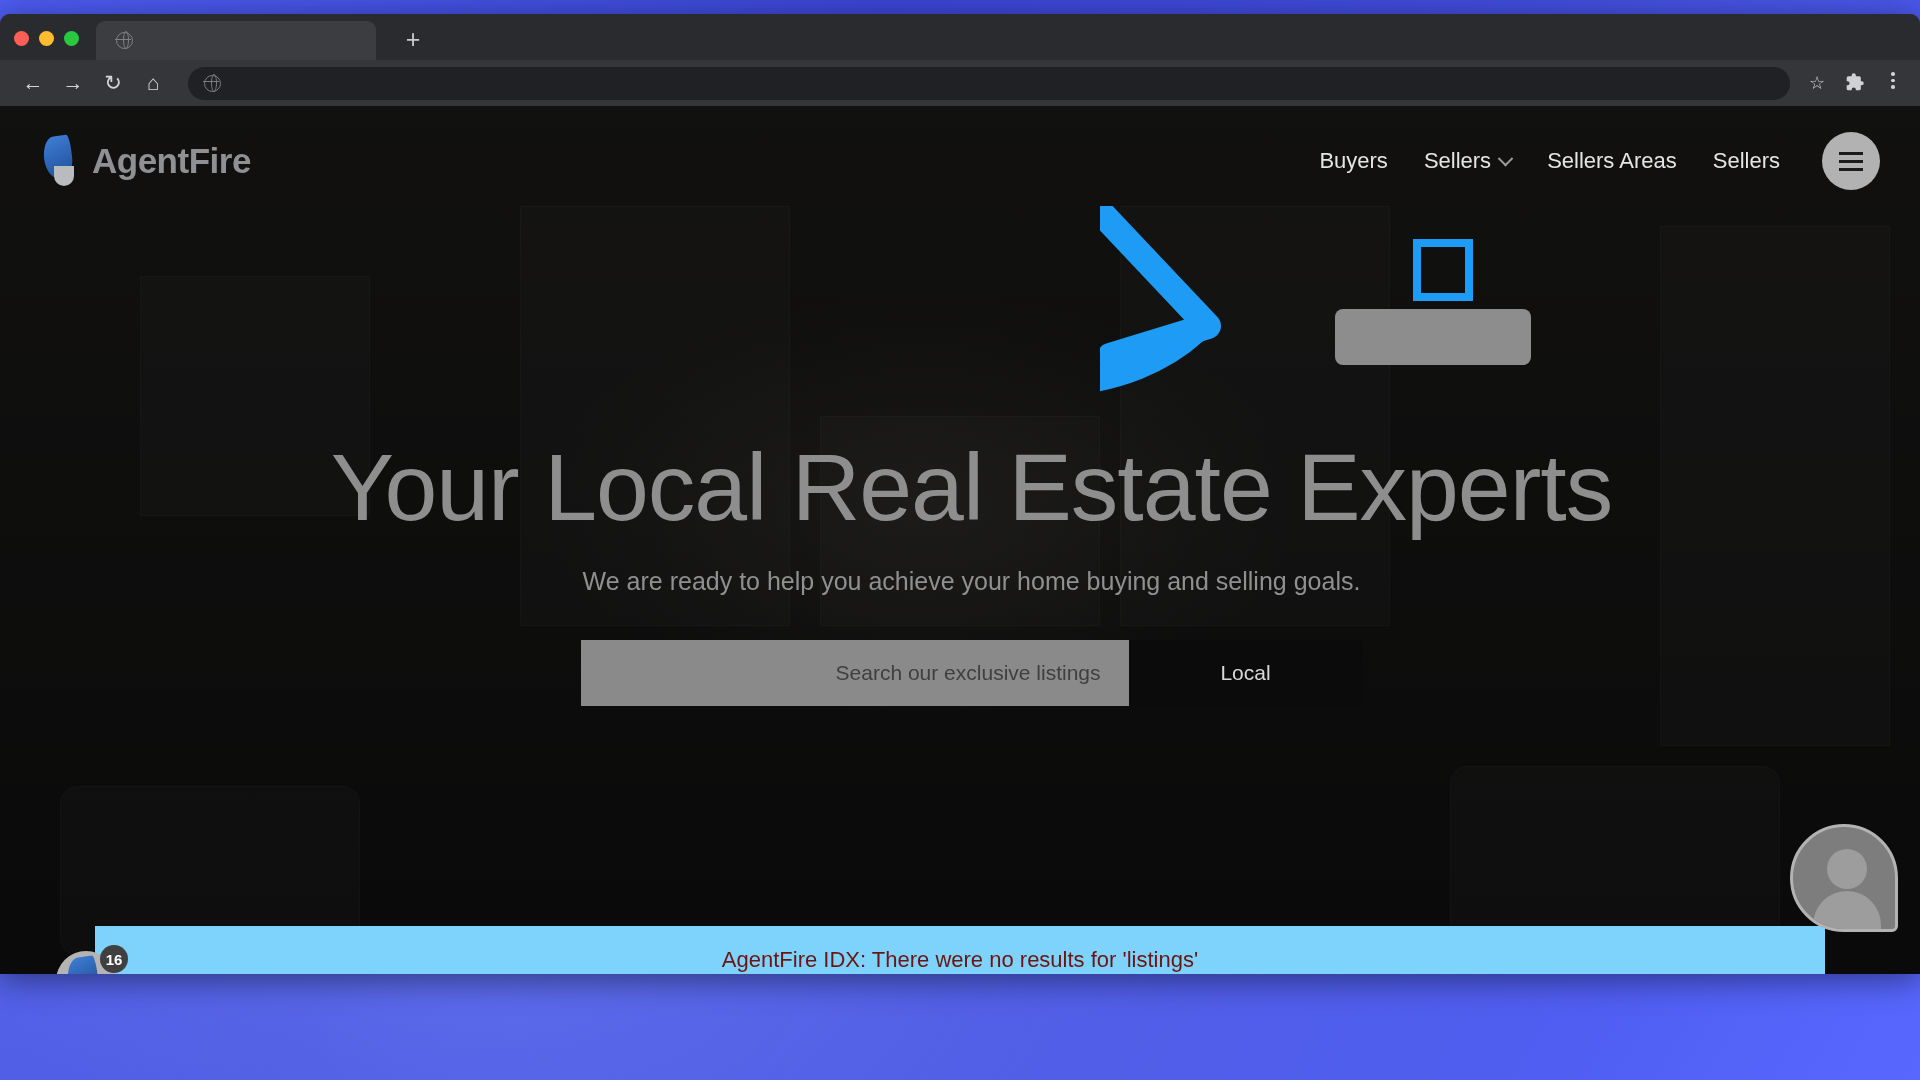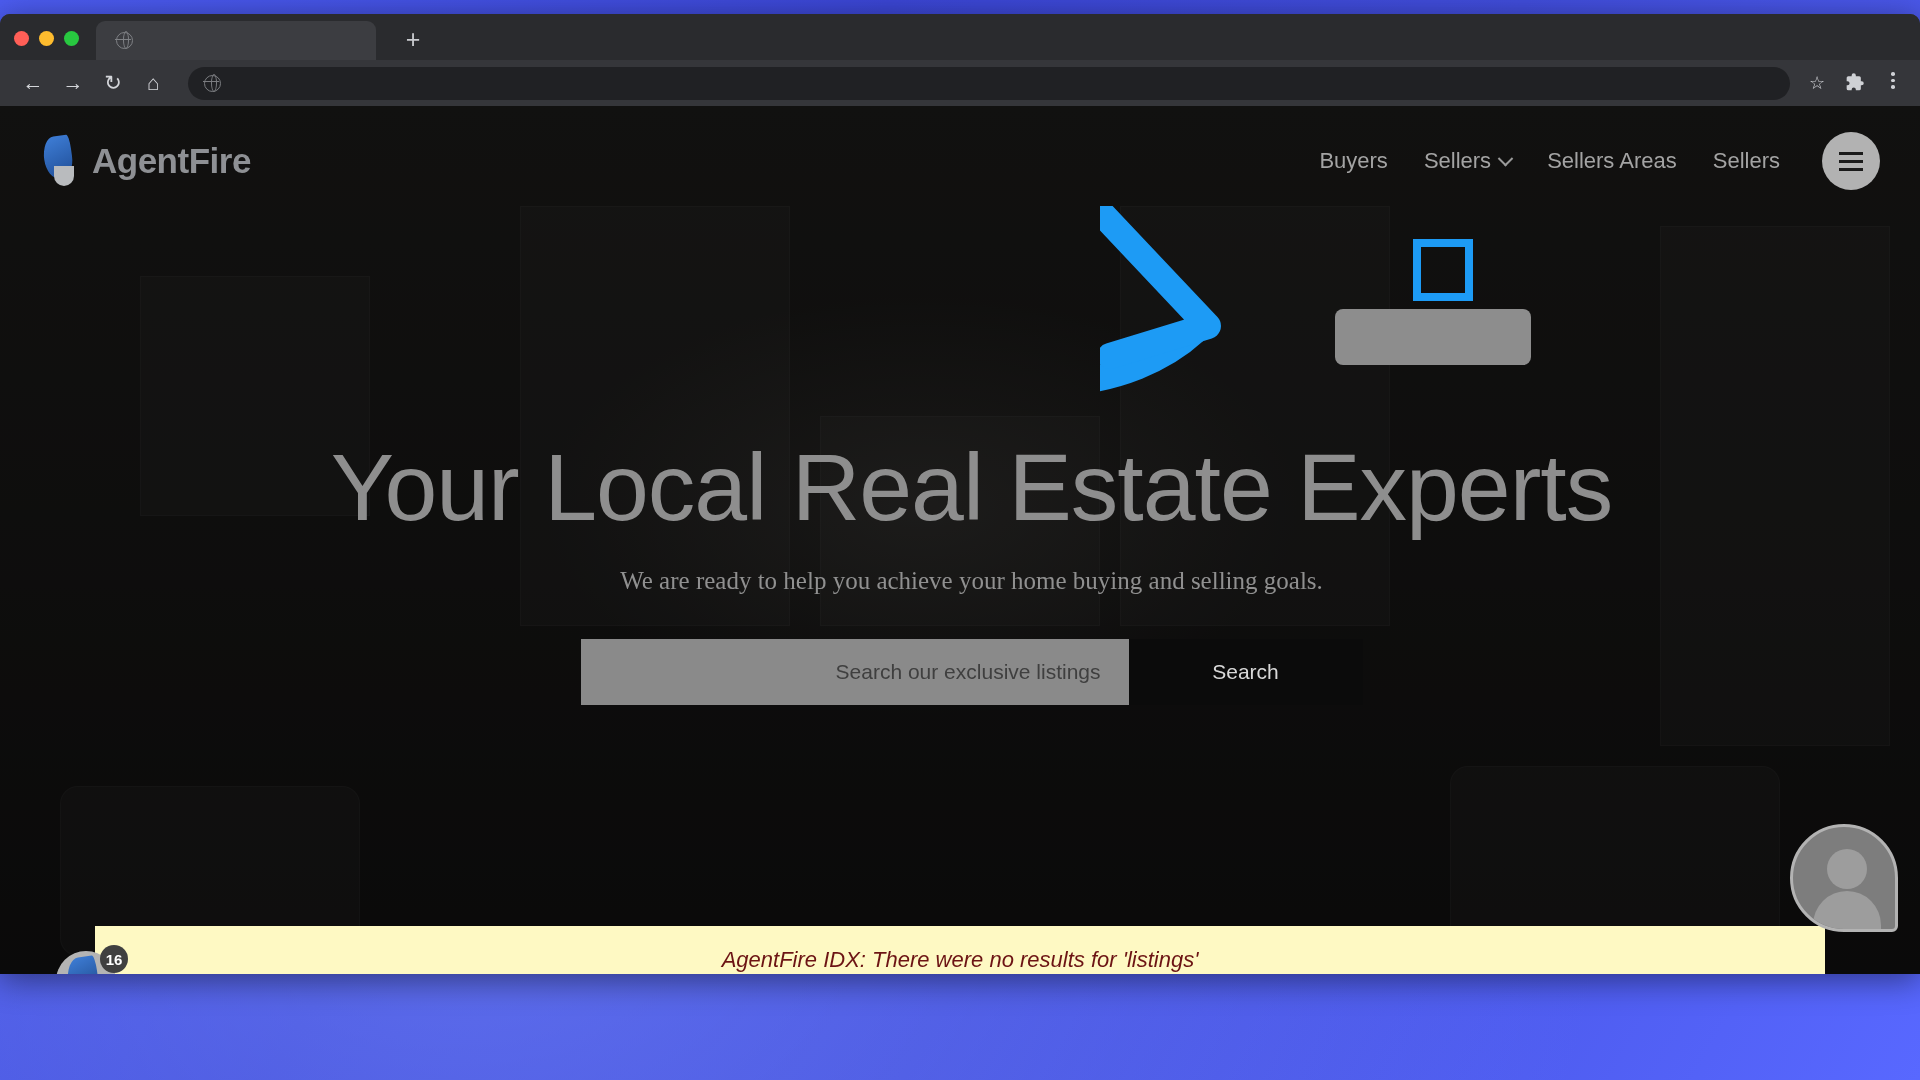--- a/index.html
+++ b/index.html
@@ -71,21 +71,21 @@
   #logo{ display:flex; align-items:center; gap:14px; }
   #flame{ width:38px; height:50px; position:relative; }
   #flame .f{ position:absolute; left:4px; top:0; width:28px; height:42px;
     background:linear-gradient(160deg,#3f7fd8,#1f4d96);
     border-radius:50% 12% 50% 50% / 60% 40% 55% 55%; transform:rotate(-8deg); }
   #flame .d{ position:absolute; left:14px; bottom:0; width:20px; height:20px;
     background:#b9bbbe; border-radius:0 0 50% 50%; }
   #logotext{ font-size:35px; font-weight:700; color:#8e9094; letter-spacing:-.5px; }
 
   #nav{ margin-left:auto; display:flex; align-items:center; gap:0; }
-  .navitem{ color:#a3a3a3; font-size:22px; padding:10px 18px; white-space:nowrap;
+  .navitem{ color:#e5e5e5; font-size:22px; padding:10px 18px; white-space:nowrap;
     display:flex; align-items:center; gap:9px; }
   .chev{ display:inline-block; width:11px; height:11px;
     border-right:2.2px solid #9a9a9a; border-bottom:2.2px solid #9a9a9a;
     transform:rotate(45deg) translate(-2px,-2px); }
   #burger{ width:58px; height:58px; border-radius:50%; background:#b2b2b2;
     margin-left:24px; display:flex; flex-direction:column; justify-content:center;
     align-items:center; gap:5px; }
   #burger i{ width:24px; height:3px; background:#1a1a1a; display:block; }
 
   
@@ -96,33 +96,33 @@
   #hilite{ position:absolute; left:1413px; top:133px; width:60px; height:62px;
     border:8px solid #1d9bf5; z-index:9; }
 
   
   #arrow{ position:absolute; left:1100px; top:100px; width:420px; height:200px;
     z-index:8; pointer-events:none; }
 
   
   #herobody{ position:absolute; left:0; top:330px; width:1920px; text-align:center; z-index:3;padding-left:23px; }
   #h1{ font-size:95px; font-weight:400; color:#8e8e8e; letter-spacing:-1px; line-height:1.08; }
-  #sub{ margin-top:28px; font-size:25px; color:#909090;font-family:Liberation Serif, serif; }
+  #sub{ margin-top:28px; font-size:25px; color:#909090; }
 
   #searchbar{ margin:44px auto 0; width:782px; height:66px; display:flex;
     background:#8a8a8a; }
   #searchinput{ flex:1; border:0; background:transparent; outline:none;
     padding:0 28px; font-size:21px; color:#3a3a3a; font-family:"Liberation Sans",sans-serif;text-align:right; }
   #searchinput::placeholder{ color:#3f3f3f; }
   #searchbtn{ width:234px; background:#0b0b0b; border:0; color:#d9d9d9;
     font-size:21px; font-family:"Liberation Sans",sans-serif; }
 
   
   #idx{ position:absolute; left:95px; top:820px; width:1730px; height:68px;
-    background:#fef9c3; display:flex; align-items:center; justify-content:center; z-index:6;font-style:italic; }
+    background:#7dd3fc; display:flex; align-items:center; justify-content:center; z-index:6; }
   #idxtext{ color:#6c1414; font-size:22px; }
 
   
   #adminbadge{ position:absolute; left:56px; top:845px; width:60px; height:60px;
     border-radius:50%; background:#b4b4b4; z-index:8; }
   #adminbadge .f{ position:absolute; left:12px; top:6px; width:30px; height:44px;
     background:linear-gradient(160deg,#3f7fd8,#18407f);
     border-radius:50% 12% 50% 50% / 60% 40% 55% 55%; transform:rotate(-8deg); }
   #cnt{ position:absolute; left:44px; top:-6px; width:28px; height:28px; border-radius:50%;
     background:#404040; color:#fff; font-size:15px; font-weight:700;
@@ -226,21 +226,21 @@
     </div>
 
     <div id="dropdown"></div>
 
     <div id="herobody">
       <div id="h1">Your Local Real Estate Experts</div>
       <div id="sub">We are ready to help you achieve your home buying and selling goals.</div>
 
       <div id="searchbar">
         <input id="searchinput" type="text" placeholder="Search our exclusive listings" style="">
-        <button id="searchbtn">Search</button>
+        <button id="searchbtn">Local</button>
       </div>
     </div>
 
     <div id="idx">
       <span id="idxtext">AgentFire IDX: There were no results for 'listings'</span>
     </div>
 
     <div id="adminbadge">
       <div class="f"></div>
 

